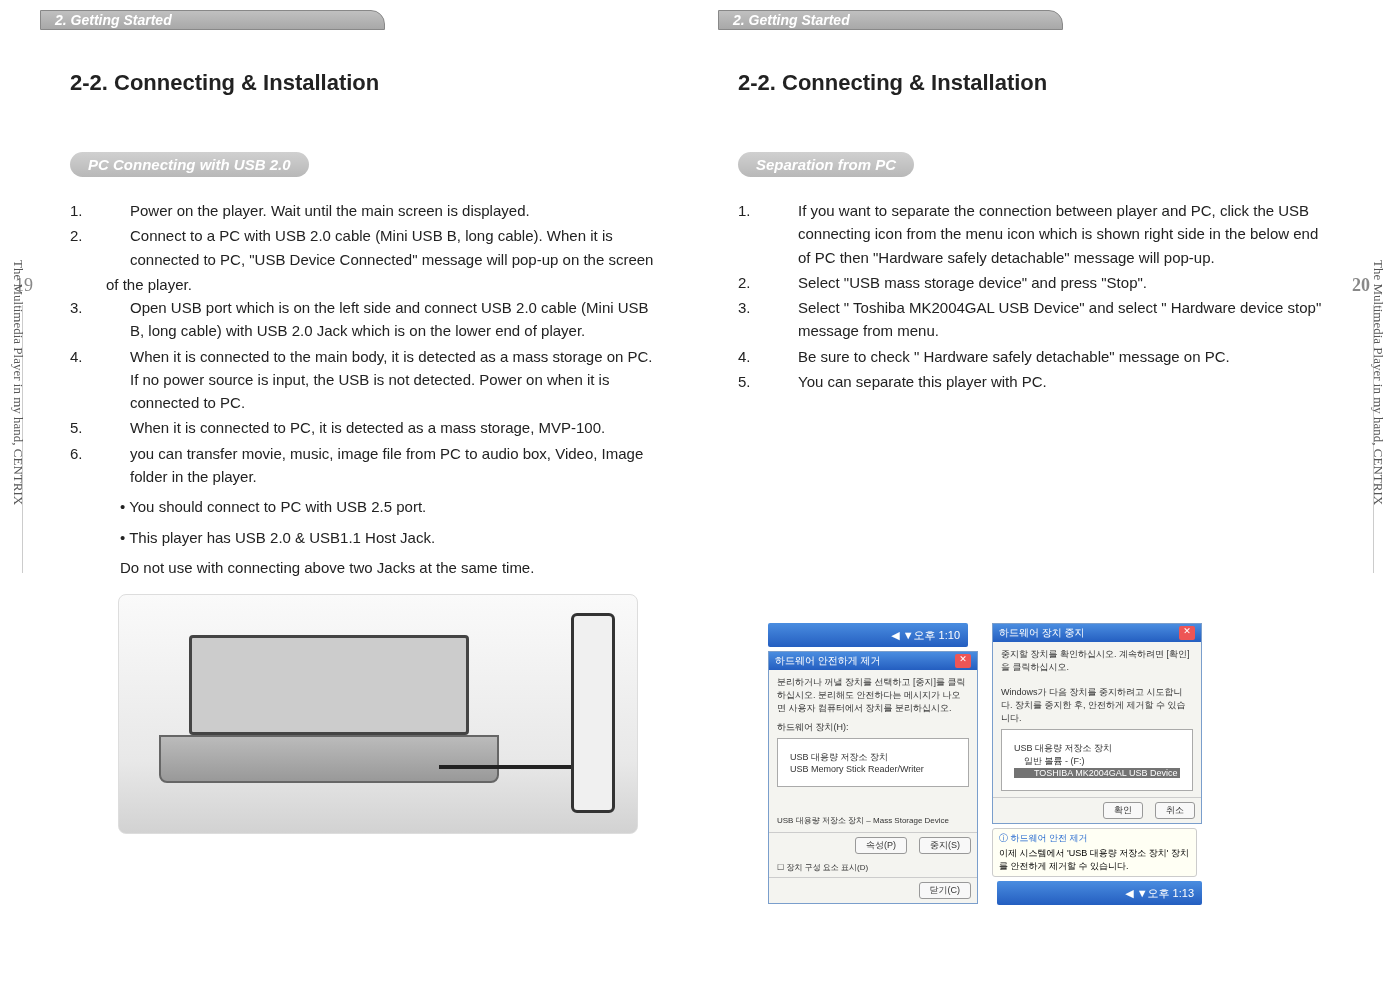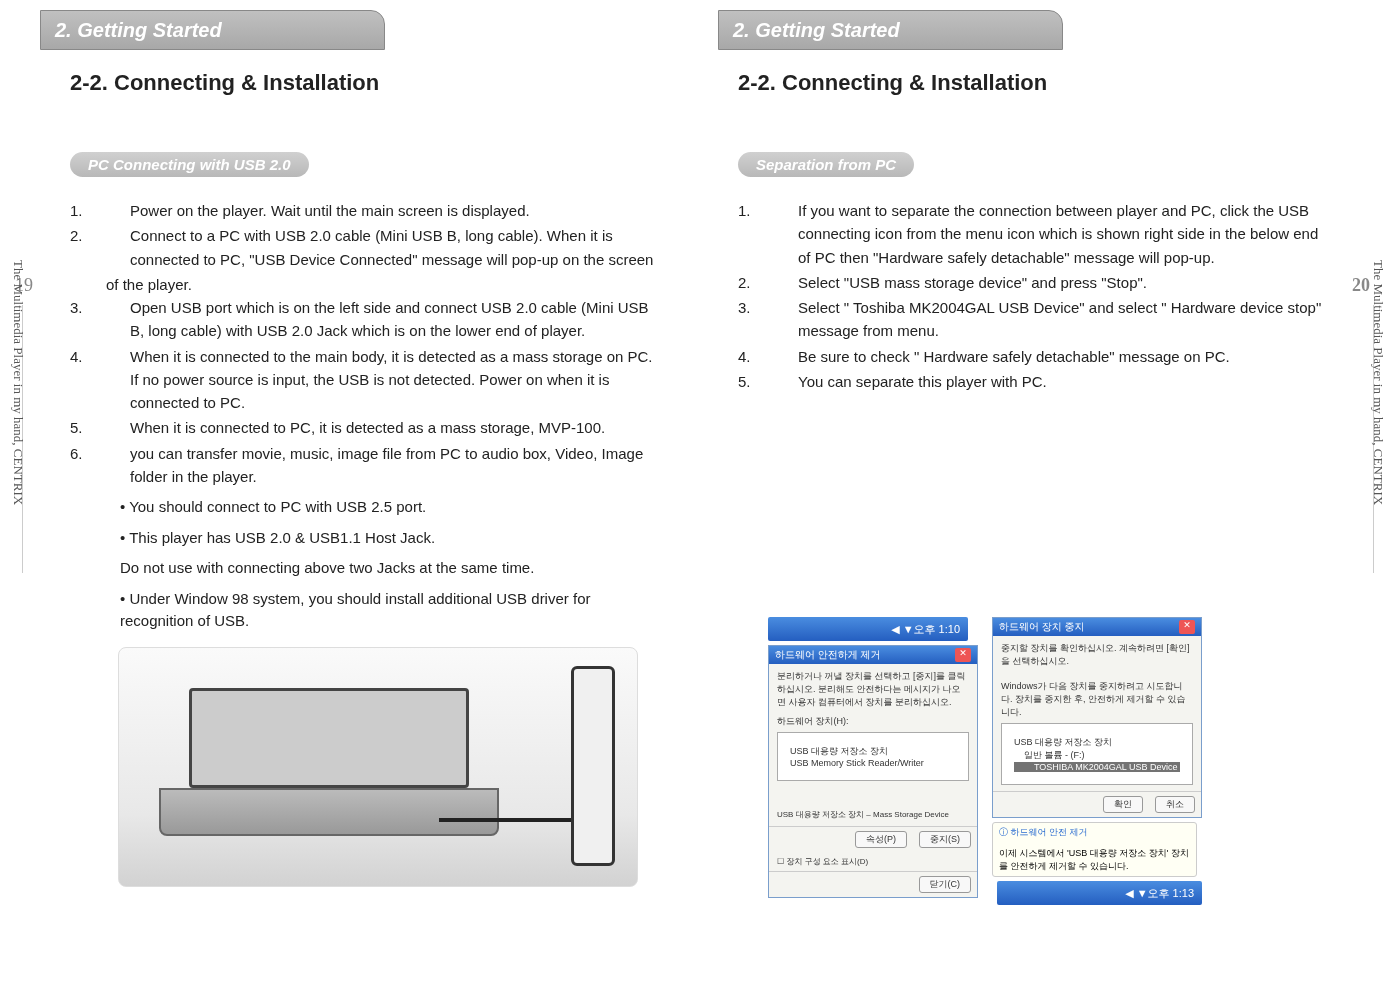--- a/index.html
+++ b/index.html
@@ -34,28 +34,28 @@
       font-size: 18px;
       color: #888;
       font-family: serif;
     }
     .page-left .page-number { left: 15px; }
     .page-right .page-number { right: 26px; font-weight: bold; }
     .chapter-tab {
       position: absolute;
       top: 10px;
       width: 345px;
-      height: 40px;
+      height: 20px;
       background: linear-gradient(to bottom, #c0c0c0, #a8a8a8);
       border-top-right-radius: 14px;
       border-bottom-right-radius: 0;
       border: 1px solid #888;
       padding: 2px 14px;
       font-weight: bold;
-      font-size: 20px;
+      font-size: 14px;
       font-style: italic;
       color: #fff;
       display: flex;
       align-items: center;
     }
     .page-left .chapter-tab { left: 40px; }
     .page-right .chapter-tab { left: 20px; }
     .content {
       position: absolute;
       top: 70px;
@@ -231,21 +231,21 @@
       background: #fffff4;
       border: 1px solid #ccc;
       border-radius: 3px;
       padding: 3px 6px;
       font-size: 9px;
       width: 205px;
     }
     .balloon-title {
       color: #2a6cd0;
       font-size: 9px;
-      margin-bottom: 8px;
+      margin-bottom: 2px;
     }
     .page-number-vertical-sep {
       position: absolute;
       top: 305px;
       width: 1px;
       height: 268px;
       background: #ccc;
     }
     .page-left .page-number-vertical-sep { left: 22px; }
     .page-right .page-number-vertical-sep { right: 22px; }
@@ -287,21 +287,20 @@
         <div class="step-text">When it is connected to PC, it is detected as a mass storage, MVP-100.</div>
       </div>
       <div class="step-item">
         <div class="step-num">6.</div>
         <div class="step-text">you can transfer movie, music, image file from PC to audio box, Video, Image folder in the player.</div>
       </div>
 
       <div class="bullet-row">• You should connect to PC with USB 2.5 port.</div>
       <div class="bullet-row">• This player has USB 2.0 &amp; USB1.1 Host  Jack.</div>
       <div class="bullet-row">  Do not use with connecting above two Jacks at the same time.</div>
-      <div class="bullet-row">• Under  Window 98 system, you should install additional USB driver for  recognition of USB.</div>
     </div>
 
     <div class="illustration">
       <div class="laptop">
         <div class="screen"></div>
         <div class="keyboard"></div>
       </div>
       <div class="cable"></div>
       <div class="device"></div>
     </div>
@@ -378,21 +377,21 @@
       </div>
     </div>
 
     <div class="col">
       <div class="dialog">
         <div class="dialog-title">
           <span>하드웨어 장치 중지</span>
           <span class="close-x">✕</span>
         </div>
         <div class="dialog-body">
-          <div>중지할 장치를 확인하십시오. 계속하려면 [확인]을 선택하십시오.</div>
+          <div>중지할 장치를 확인하십시오. 계속하려면 [확인]을 클릭하십시오.</div>
           <div style="margin-top:12px">Windows가 다음 장치를 중지하려고 시도합니다. 장치를 중지한 후, 안전하게 제거할 수 있습니다.</div>
           <div class="dialog-list">
             <div>USB 대용량 저장소 장치</div>
             <div style="padding-left:10px">일반 볼륨 - (F:)</div>
             <div style="padding-left:20px;background:#737373;color:#fff">TOSHIBA MK2004GAL USB Device</div>
           </div>
         </div>
         <div class="dialog-buttons">
           <div class="win-btn">확인</div>
           <div class="win-btn">취소</div>

